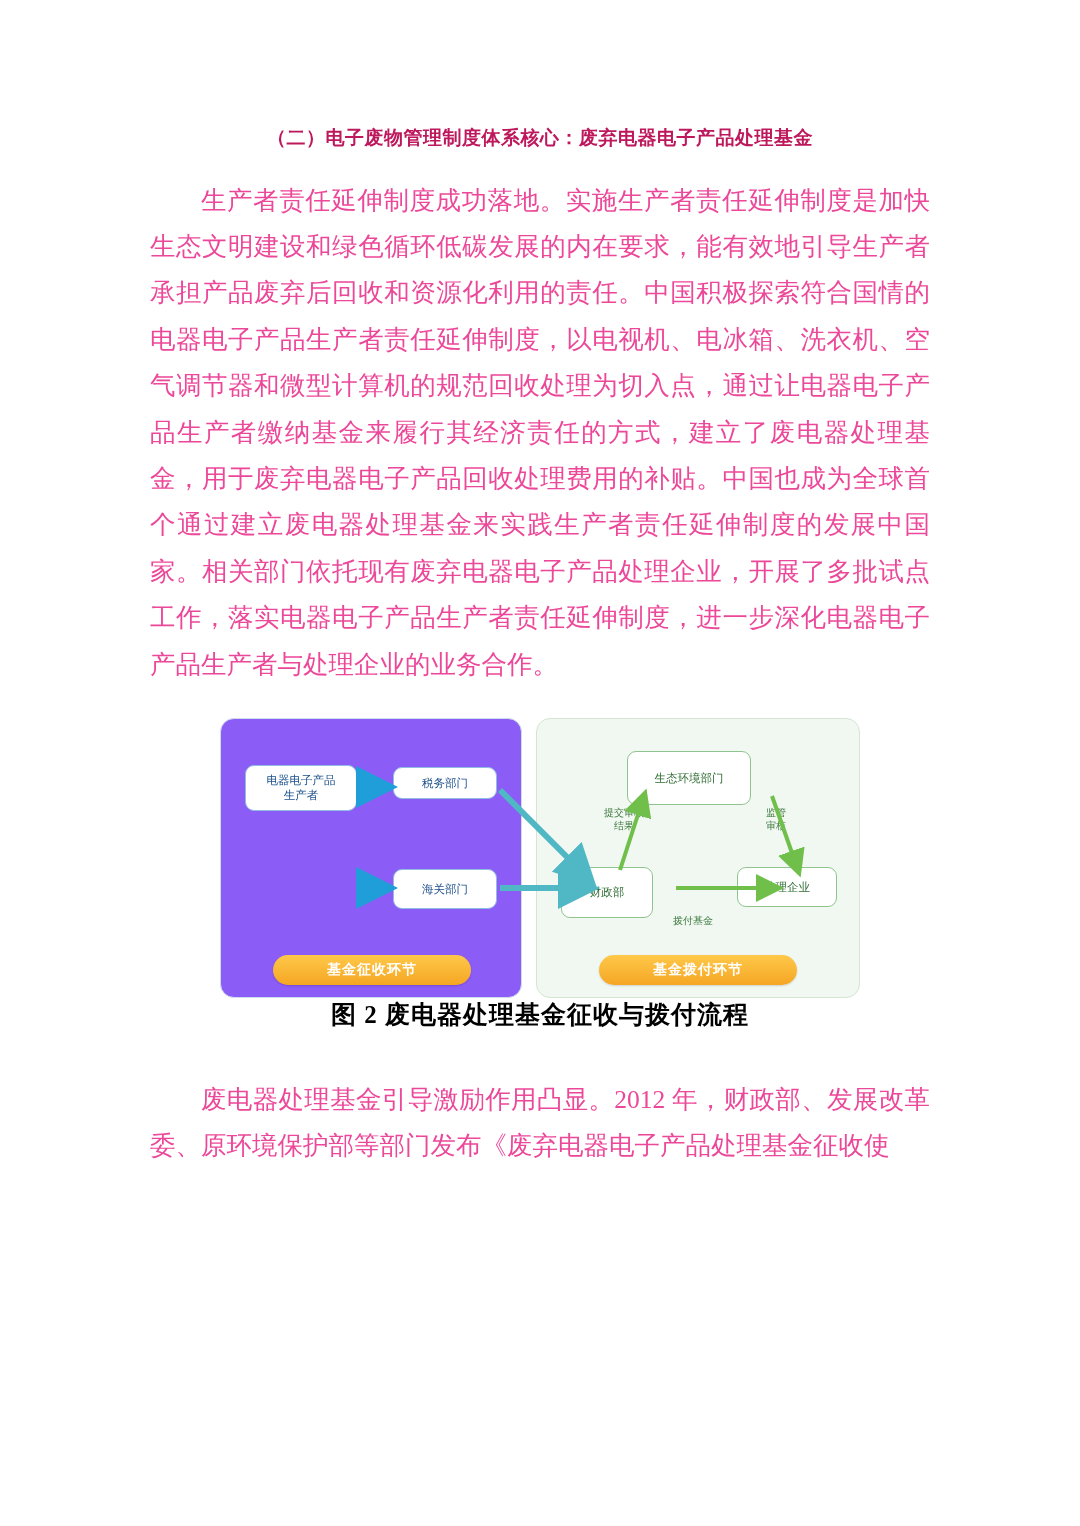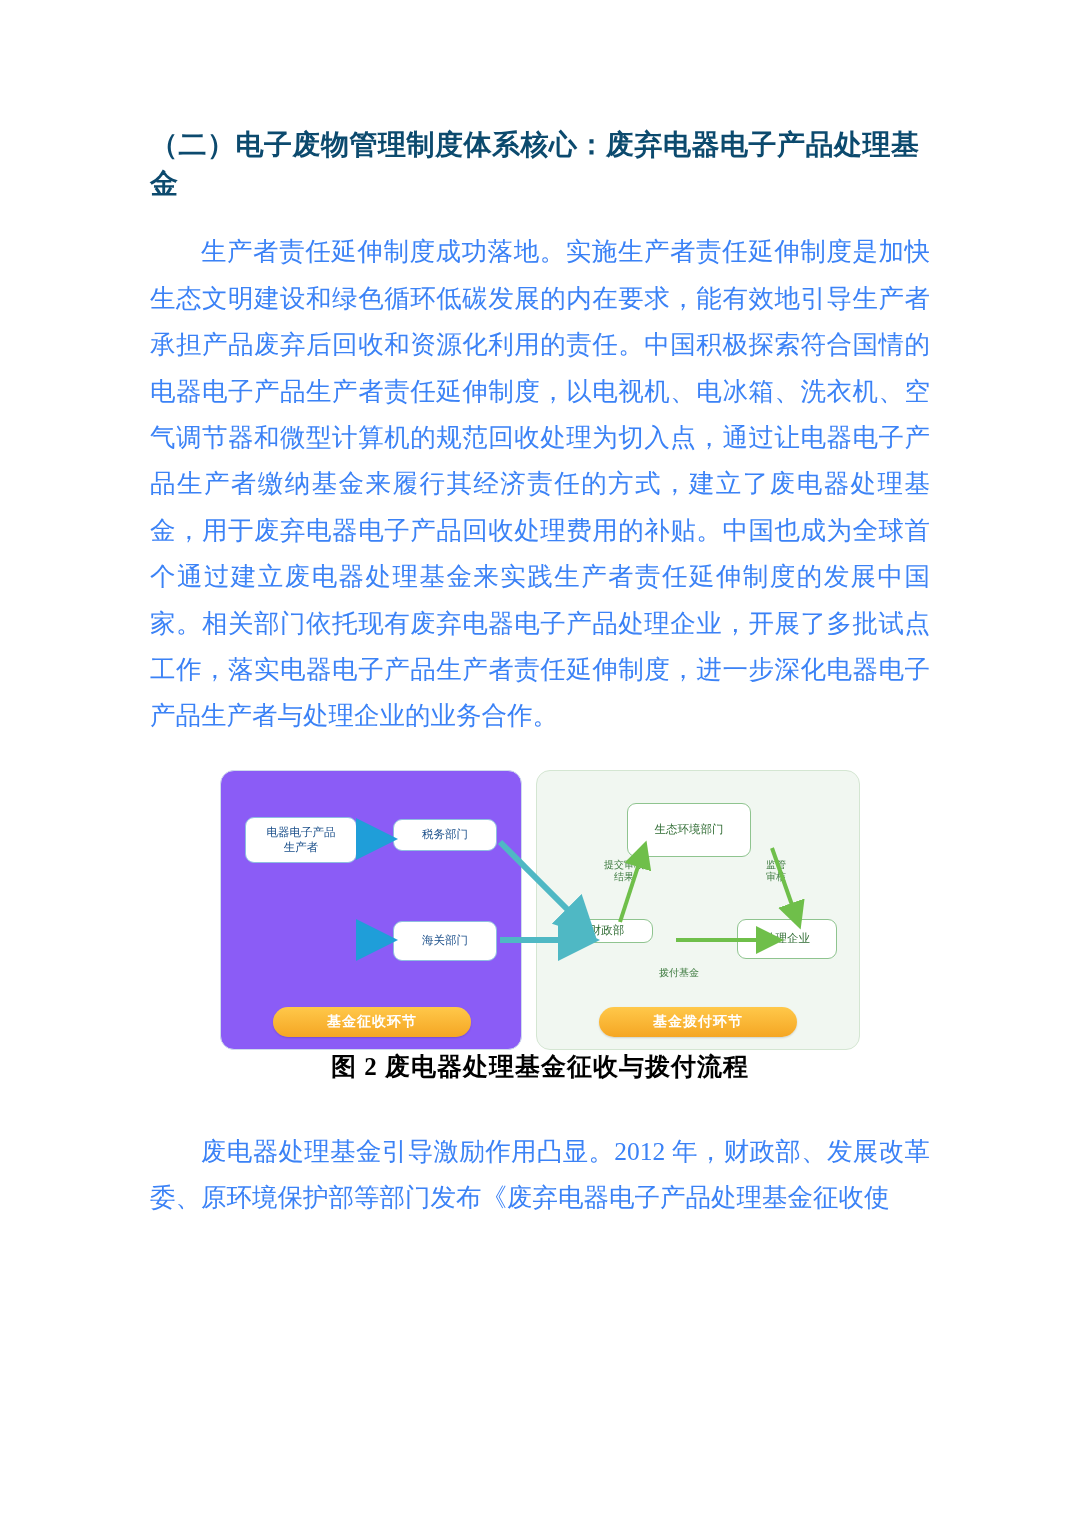--- a/index.html
+++ b/index.html
@@ -17,35 +17,35 @@
   }
   .page {
     width: 1080px;
     height: 1526px;
     position: relative;
     box-sizing: border-box;
     padding: 0 150px;
   }
   .heading {
     margin-top: 125px;
-    font-size: 28px;
+    font-size: 19px;
     font-weight: bold;
     letter-spacing: 0.5px;
-    text-align: left;
+    text-align: center;
     line-height: 1.4;
-    color: #0c4a6e;
+    color: #be185d;
   }
   .para {
     margin-top: 26px;
     font-size: 25.5px;
     line-height: 1.82;
     text-align: justify;
     text-justify: inter-ideograph;
     text-indent: 2em;
-    color: #3b82f6;
+    color: #ec4899;
   }
   
   .figure-wrap {
     margin-top: 30px;
     display: flex;
     justify-content: center;
   }
   .figure {
     position: relative;
     width: 640px;
@@ -143,28 +143,28 @@
       <div class="panel panel-left">
         <div class="node node-blue" style="left:24px; top:46px; width:112px; height:46px; white-space:pre-line;">电器电子产品
 生产者</div>
         <div class="node node-blue" style="left:172px; top:48px; width:104px; height:32px;">税务部门</div>
         <div class="node node-blue" style="left:172px; top:150px; width:104px; height:40px;">海关部门</div>
         <div class="tag" style="left:52px; bottom:12px; width:198px;">基金征收环节</div>
       </div>
 
       <div class="panel panel-right">
         <div class="node node-green" style="left:90px; top:32px; width:124px; height:54px;">生态环境部门</div>
-        <div class="node node-green" style="left:24px; top:148px; width:92px; height:24px;">财政部</div>
+        <div class="node node-green" style="left:24px; top:148px; width:92px; height:51px;">财政部</div>
         <div class="node node-green" style="left:200px; top:148px; width:100px; height:40px;">处理企业</div>
 
         <div class="edge-label" style="left:52px; top:88px; width:70px; white-space:pre-line;">提交审核
 结果</div>
         <div class="edge-label" style="left:212px; top:88px; width:54px; white-space:pre-line;">监管
 审核</div>
-        <div class="edge-label" style="left:104px; top:196px; width:76px;">拨付基金</div>
+        <div class="edge-label" style="left:118px; top:196px; width:76px;">拨付基金</div>
 
         <div class="tag" style="left:62px; bottom:12px; width:198px;">基金拨付环节</div>
       </div>
 
       <svg class="arrows" viewBox="0 0 640 280">
         <defs>
           <marker id="ab" markerWidth="7" markerHeight="7" refX="5" refY="3.5" orient="auto">
             <polygon points="0 0, 7 3.5, 0 7" fill="#1f9ed9"></polygon>
           </marker>
           <marker id="at" markerWidth="7" markerHeight="7" refX="5" refY="3.5" orient="auto">

